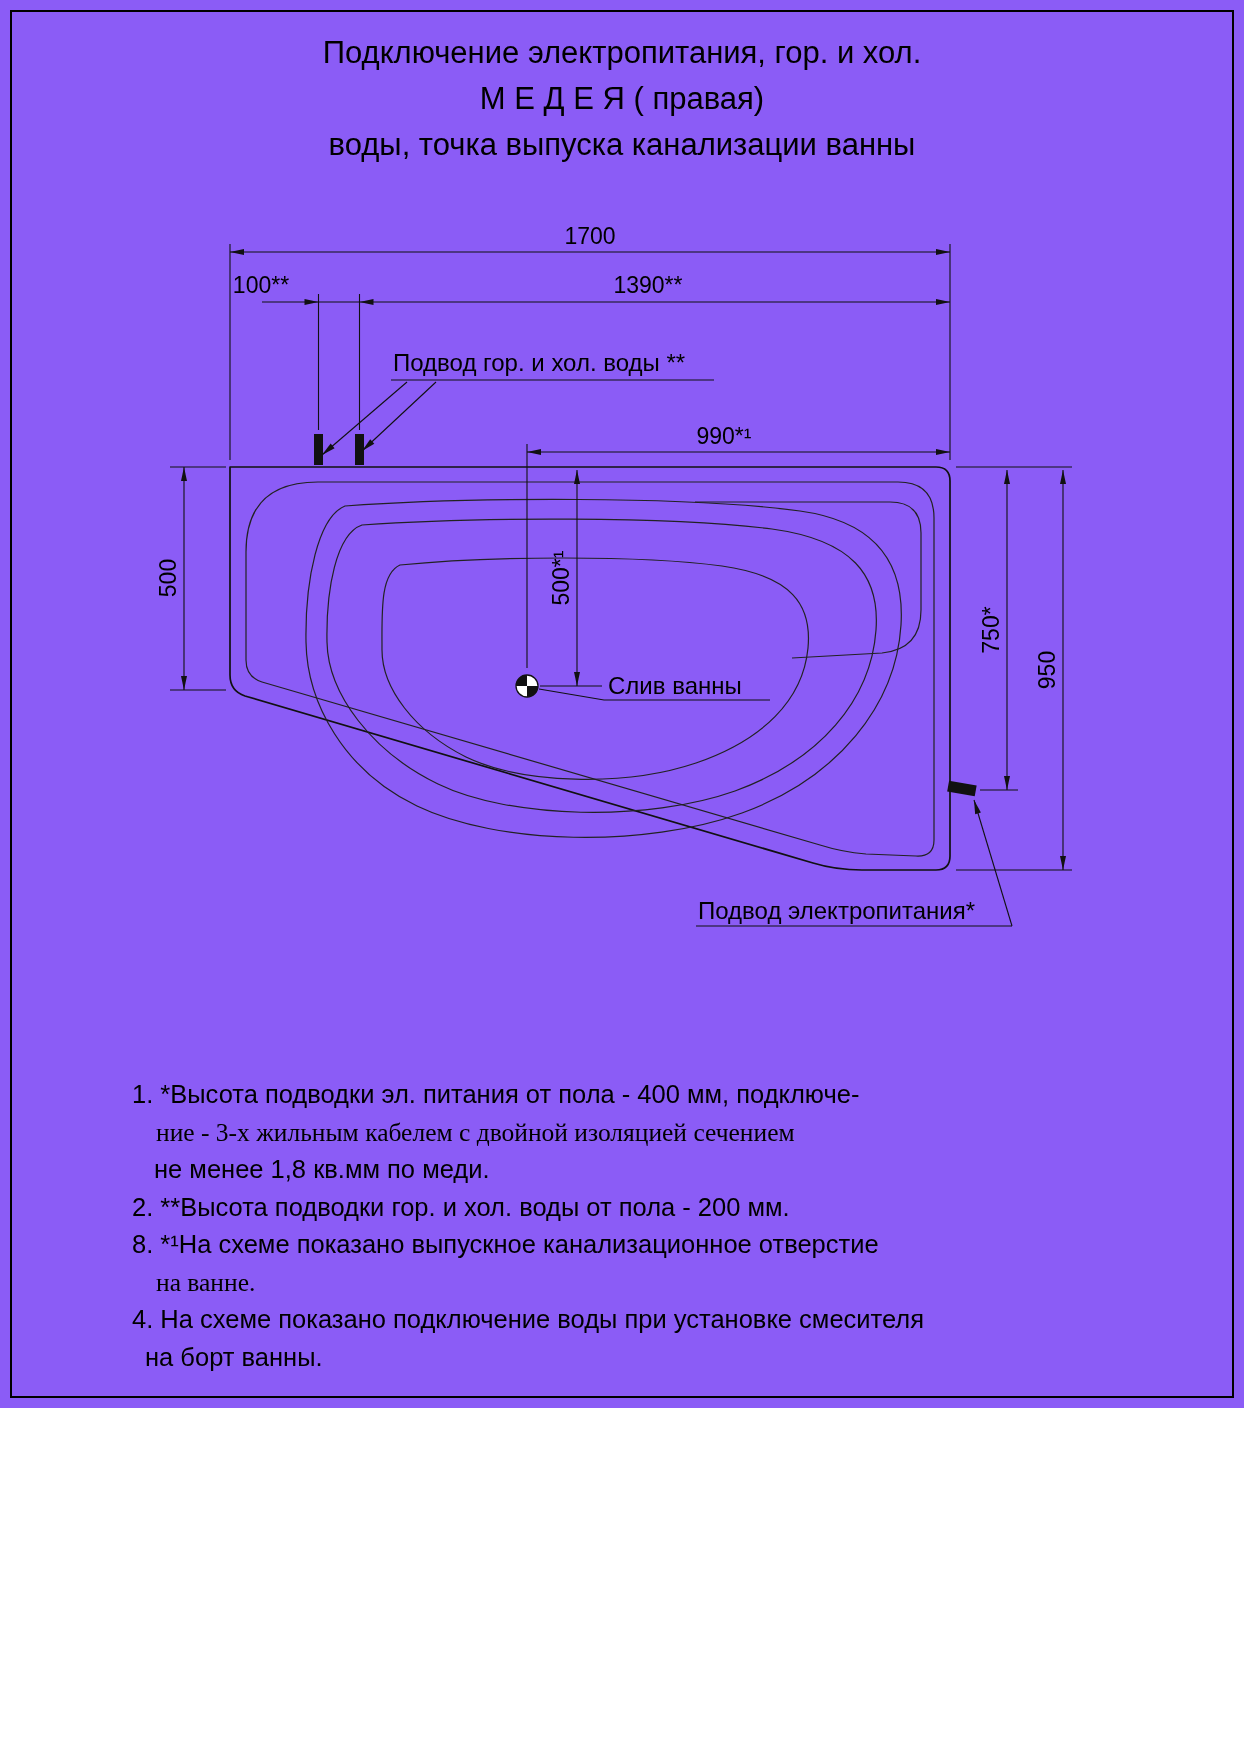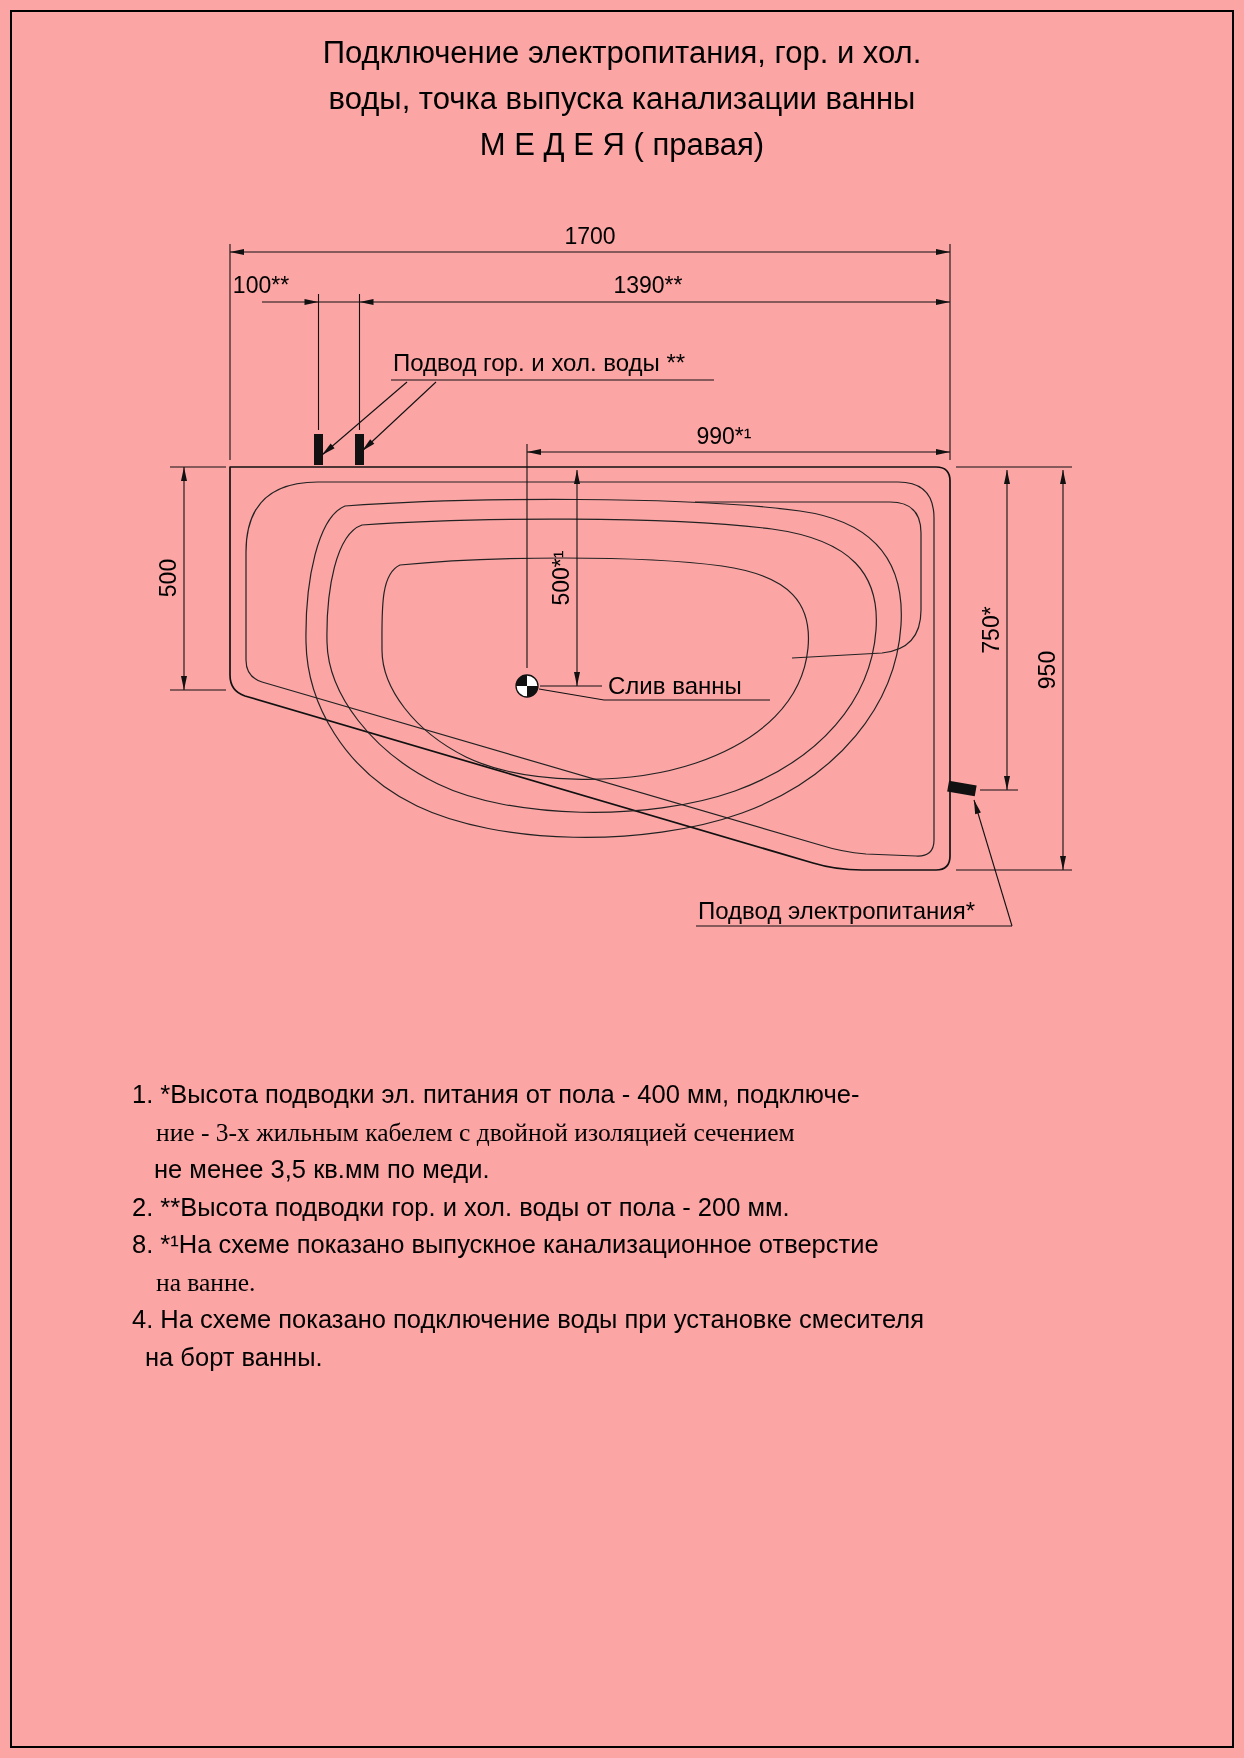--- a/index.html
+++ b/index.html
@@ -1,17 +1,17 @@
 <!DOCTYPE html>
 <html><head>
 <meta charset="utf-8">
 <style>
   html,body { margin:0; padding:0; background:#fff; }
   .page {
-    position:relative; width:1244px; height:1758px; background:#fca5a5;
+    position:relative; width:1244px; height:1408px; background:#8b5cf6;
     font-family:"Liberation Sans", sans-serif; color:#000; overflow:hidden;
   }
   .page-border {
     position:absolute; left:10px; top:10px; right:10px; bottom:10px;
     border:2px solid #000; pointer-events:none;
   }
   .title {
     position:absolute; top:30px; left:62px; width:1120px;
     text-align:center; font-size:31px; line-height:46px; font-weight:400;
   }
@@ -32,22 +32,22 @@
   .i16 { margin-left:13px; }
 </style>
 </head>
 <body>
 
 <div class="page">
   <div class="page-border"></div>
 
   <div class="title">
     <div>Подключение электропитания, гор. и хол.</div>
+    <div>М Е Д Е Я   ( правая)</div>
     <div>воды, точка выпуска канализации ванны</div>
-    <div>М Е Д Е Я   ( правая)</div>
   </div>
 
   <svg class="drawing" width="1244" height="1758" viewBox="0 0 1244 1758">
     <defs>
       <marker id="arrow" markerWidth="14" markerHeight="6" refX="14" refY="3" orient="auto-start-reverse" markerUnits="userSpaceOnUse" overflow="visible">
         <path d="M0,0 L14,3 L0,6 Z" fill="#111"></path>
       </marker>
     </defs>
 
     <g>
@@ -133,20 +133,20 @@
     <g>
       <text class="lbltext" x="698" y="919">Подвод электропитания*</text>
       <line class="leader" x1="696" y1="926" x2="1012" y2="926"></line>
       <line class="leader" x1="1012" y1="926" x2="974" y2="800" marker-end="url(#arrow)"></line>
     </g>
   </svg>
 
   <div class="notes">
     <div class="note-line">1. *Высота подводки эл. питания от пола - 400 мм, подключе-</div>
     <div class="note-line i30">ние - 3-х жильным кабелем с двойной изоляцией сечением</div>
-    <div class="note-line i22">не менее 3,5 кв.мм по меди.</div>
+    <div class="note-line i22">не менее 1,8 кв.мм по меди.</div>
     <div class="note-line">2. **Высота подводки гор. и хол. воды от пола - 200 мм.</div>
     <div class="note-line">8. *¹На схеме показано выпускное канализационное отверстие</div>
     <div class="note-line i30">на ванне.</div>
     <div class="note-line">4. На схеме показано подключение воды при установке смесителя</div>
     <div class="note-line i16">на борт ванны.</div>
   </div>
 </div>
 
 </body></html>

